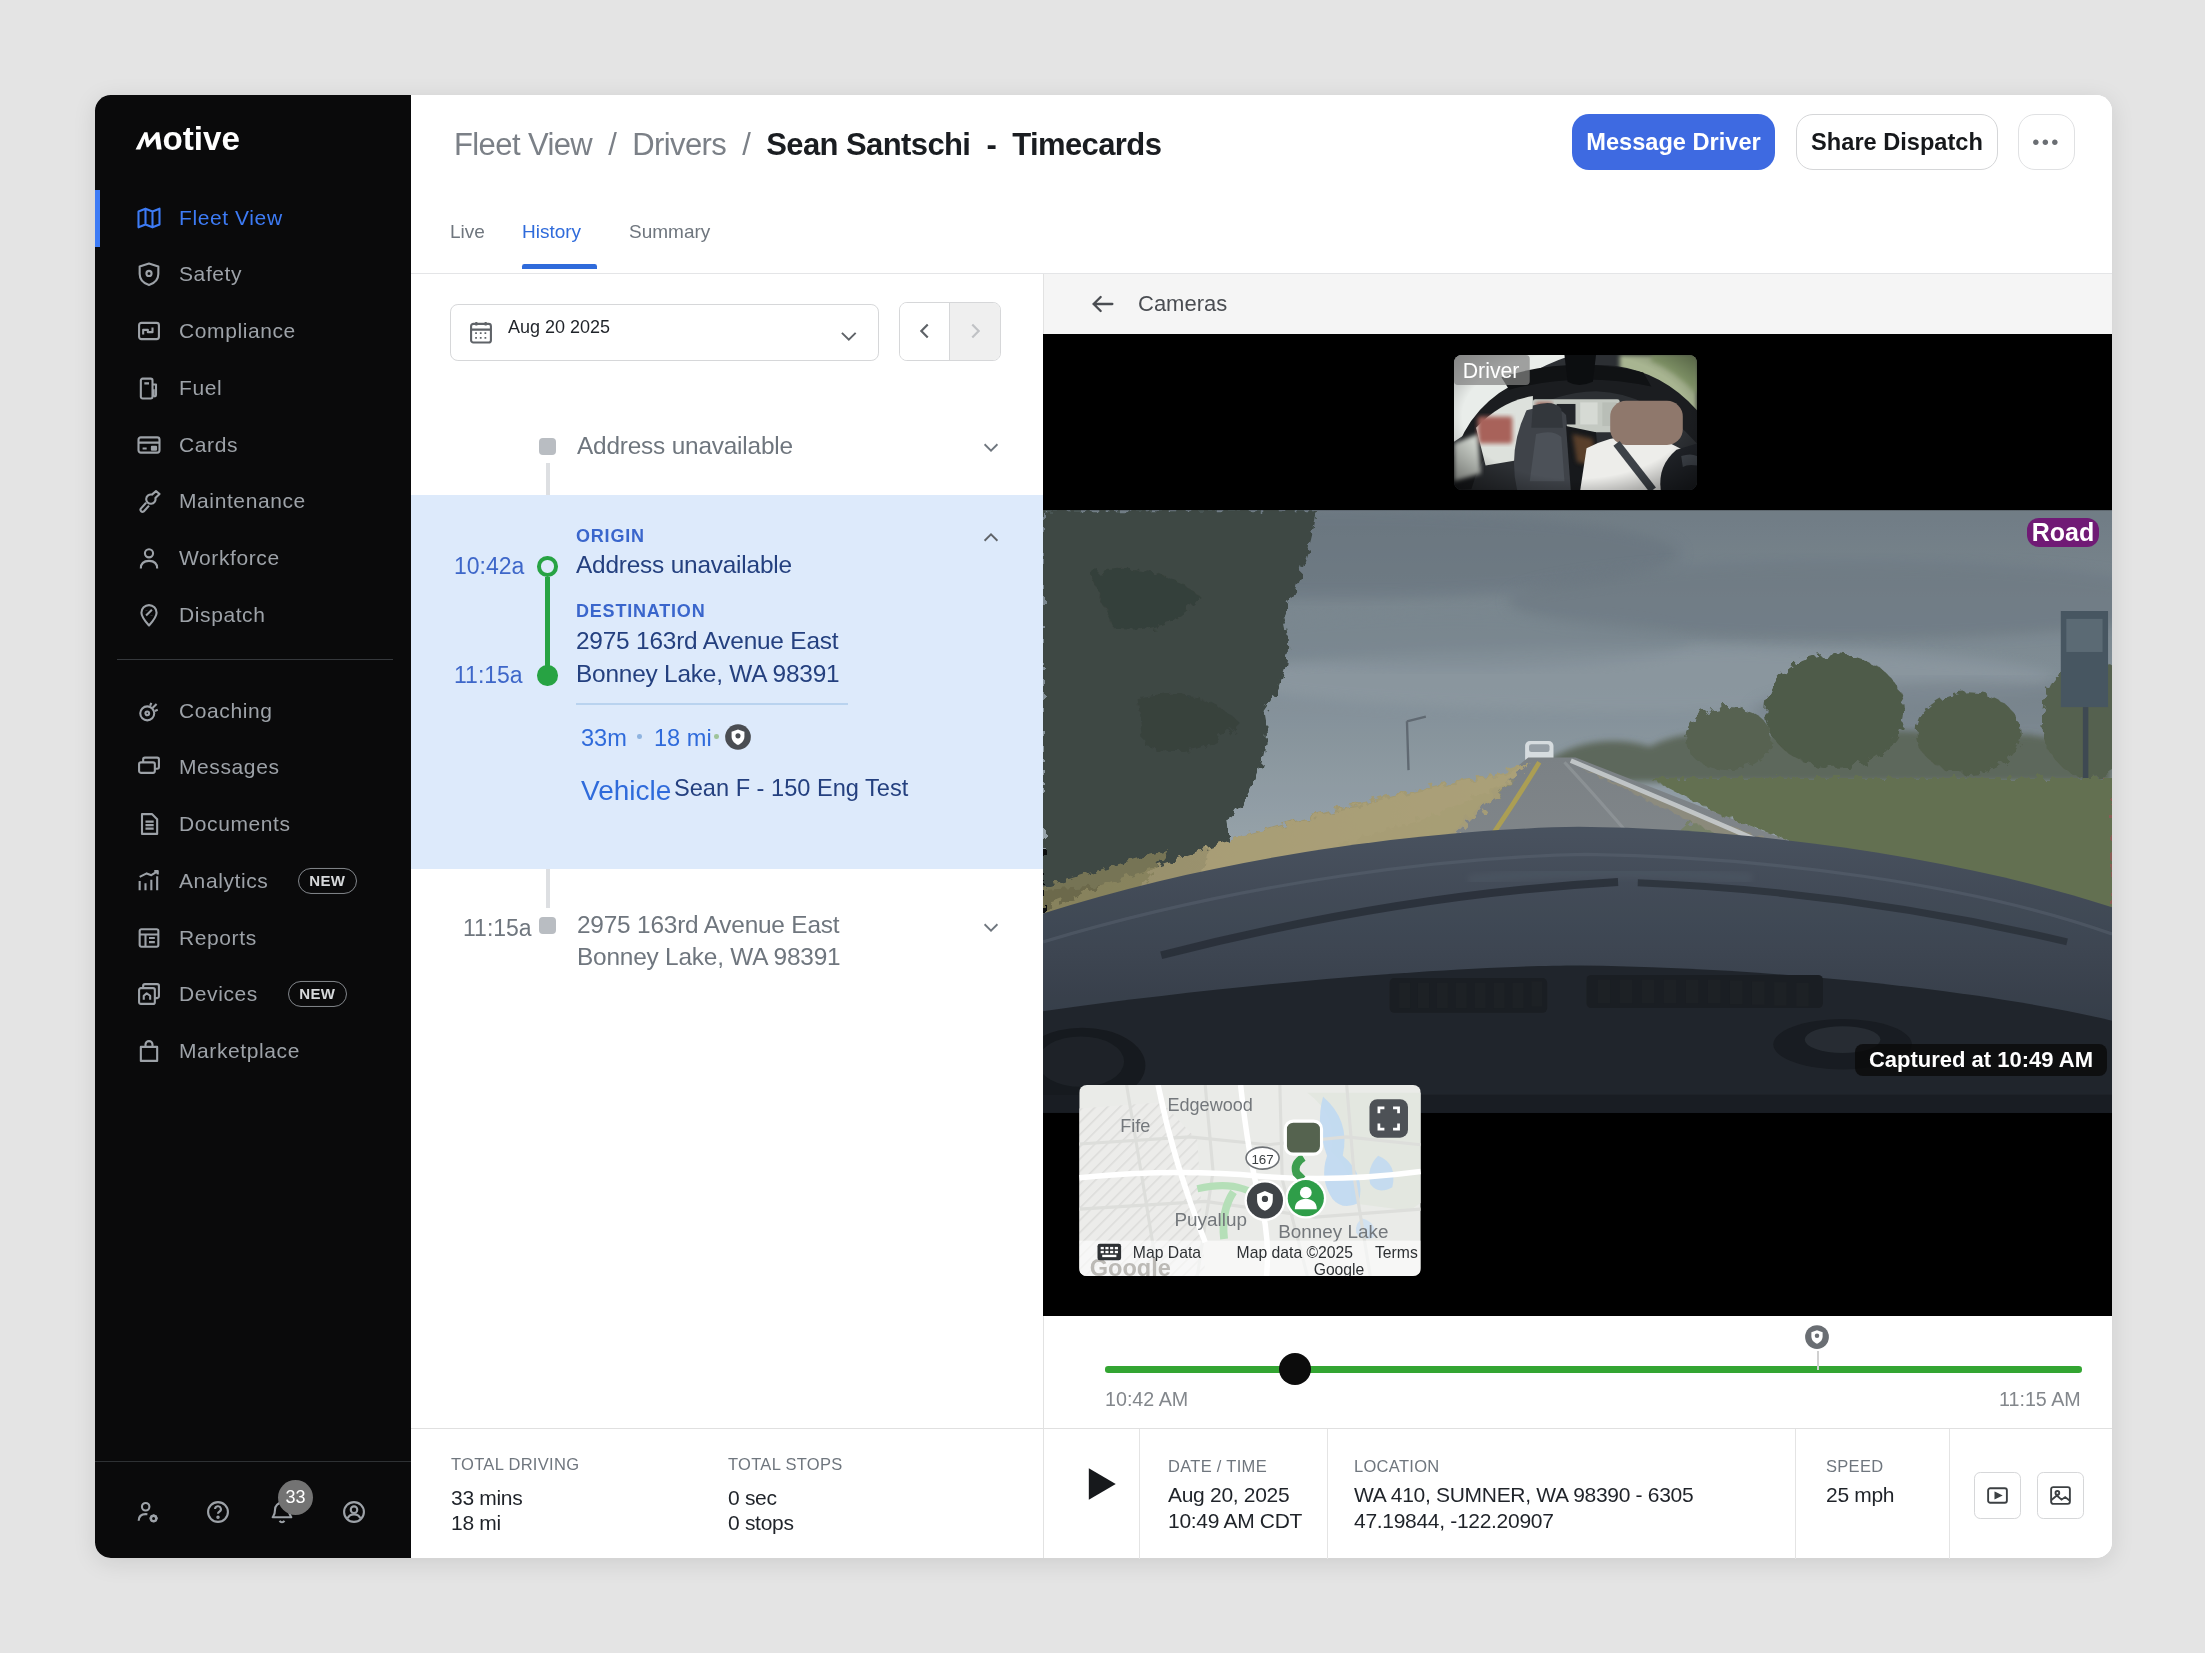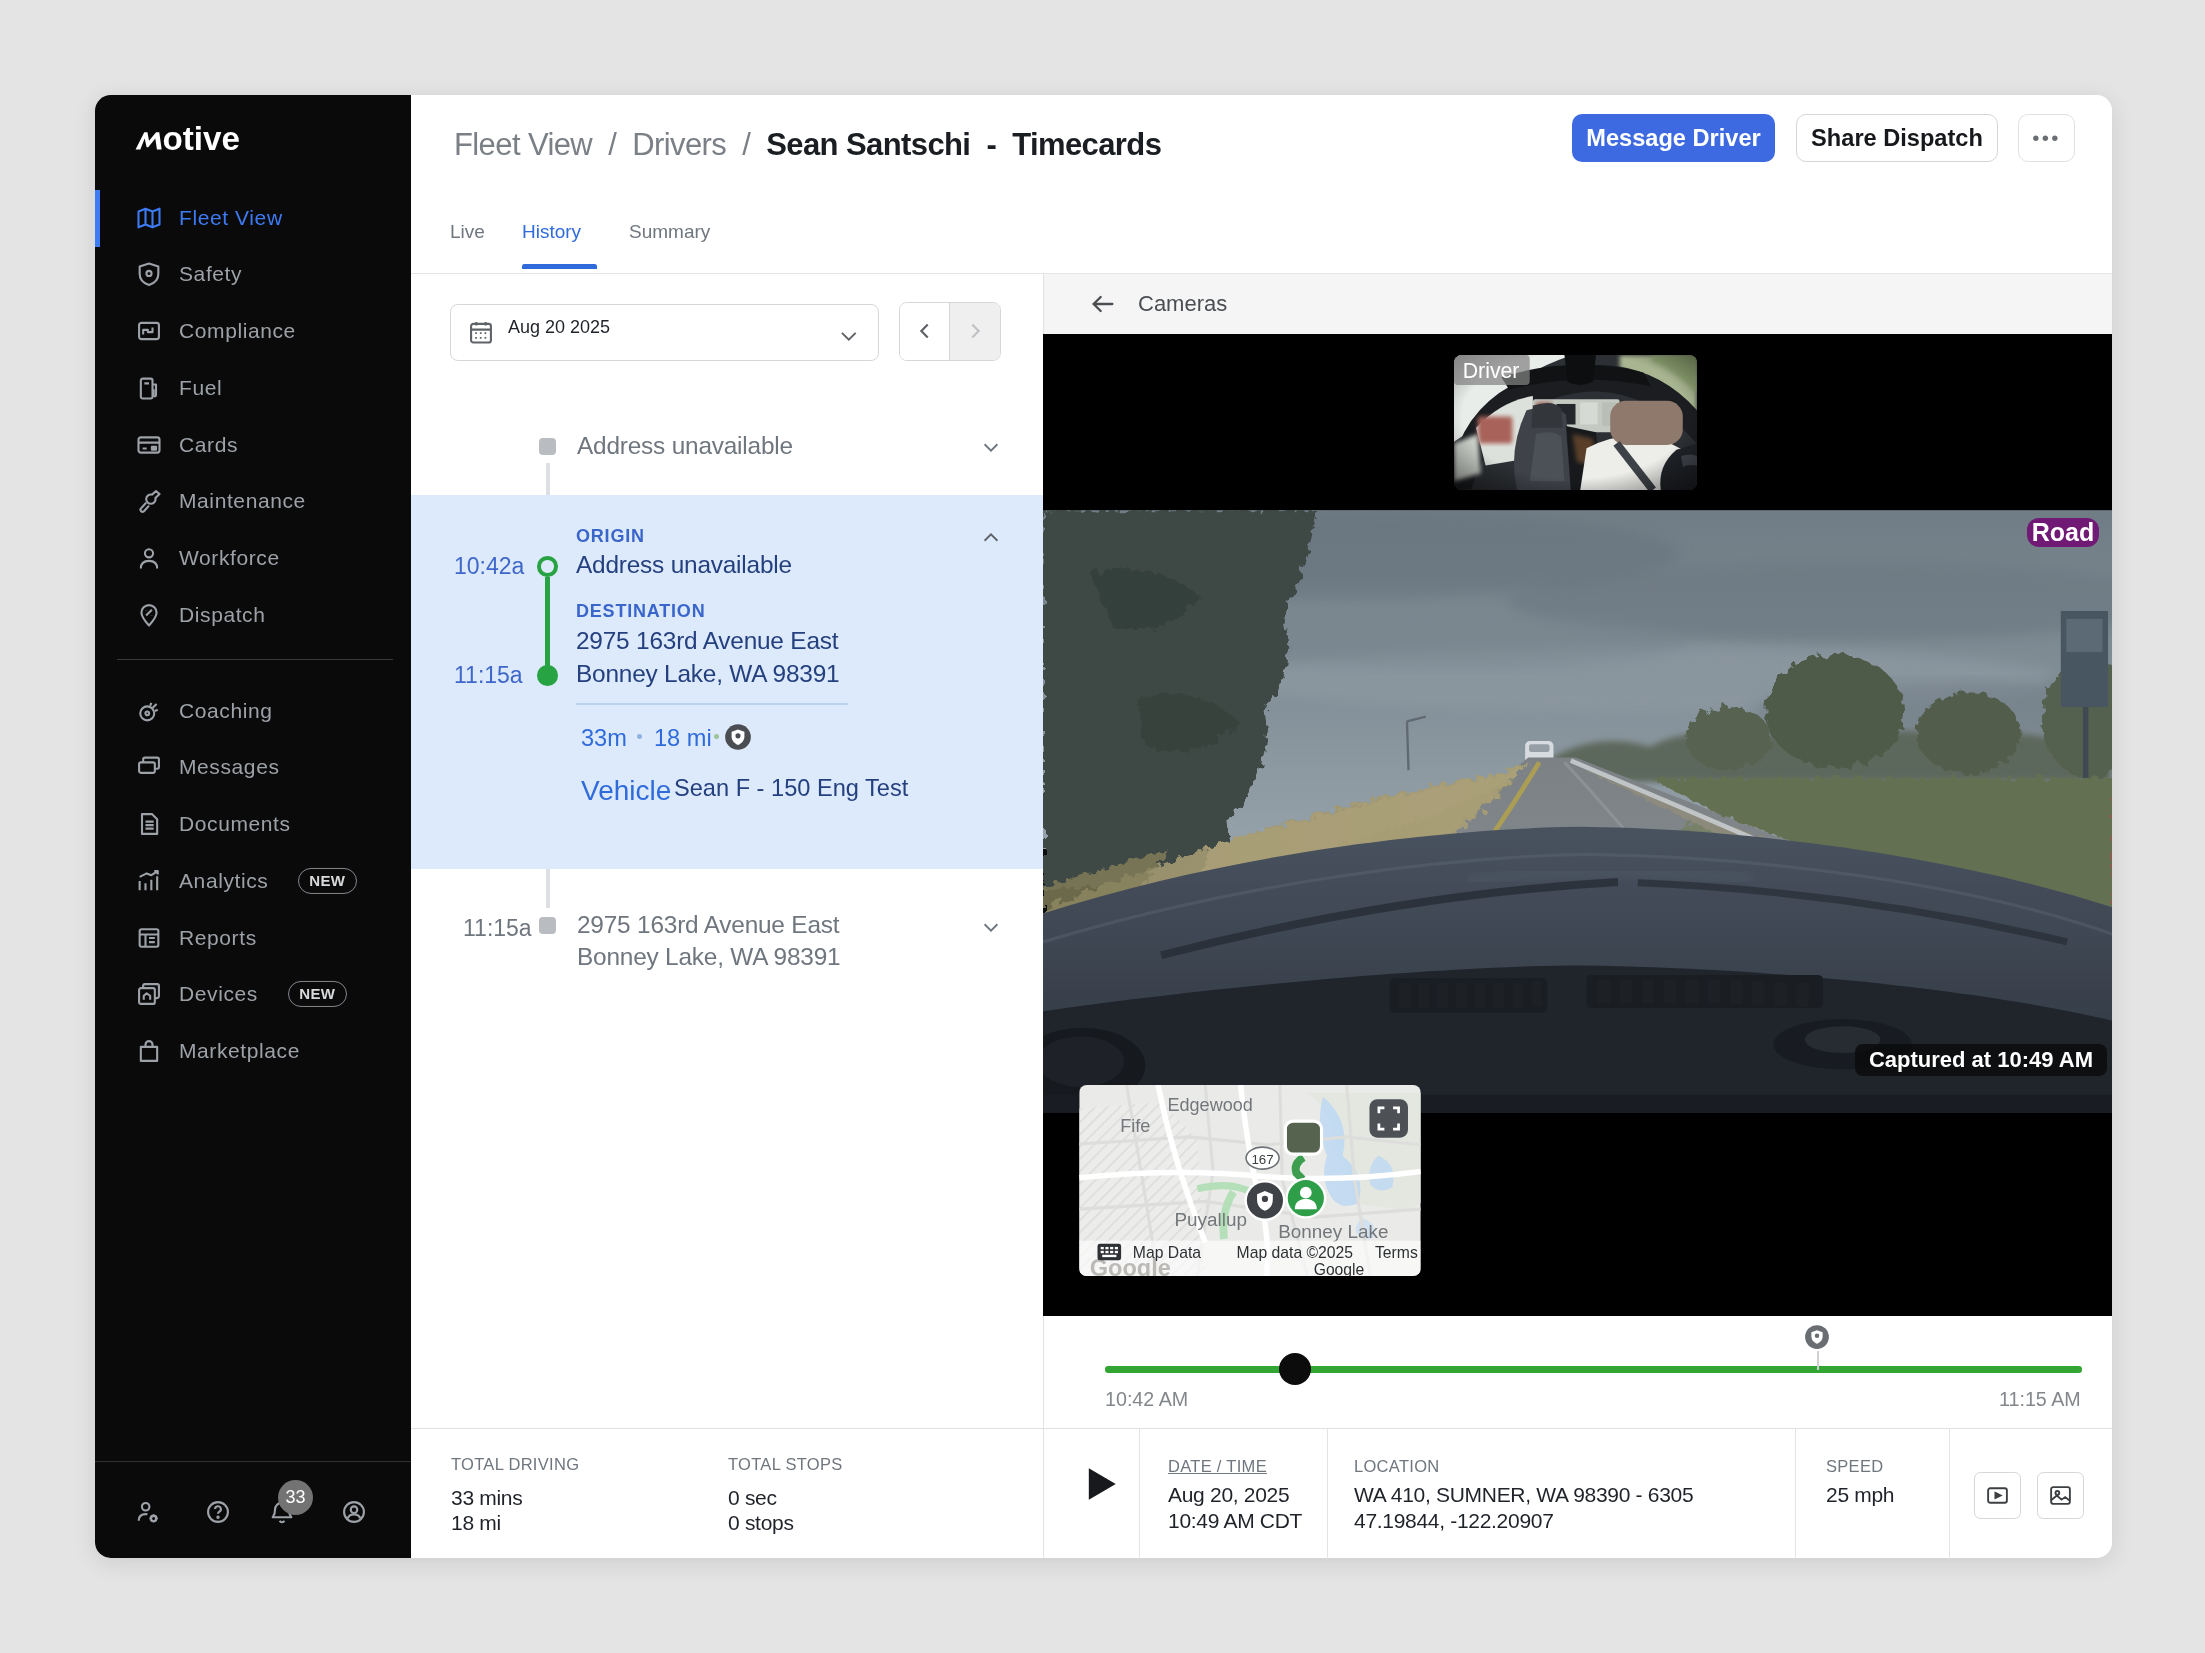--- a/index.html
+++ b/index.html
@@ -16,21 +16,21 @@
 .newpill { position:absolute; top:50%; transform:translateY(-50%); border:1.6px solid #83878c; border-radius:787px; color:#d7d9db; font-size:15px; font-weight:700; padding:3.2px 10.2px 3.9px; letter-spacing:0.4px;}
 #bluebar { position:absolute; left:0; top:95px; width:4.7px; height:57px; background:#3d7bf5; }
 #sidediv { position:absolute; left:22px; top:564px; width:276px; height:0.8px; background:#35383c; }
 #botdiv { position:absolute; left:0px; top:1366px; width:316px; height:0.8px; background:#2e3134; }
 
 #hdr { position:absolute; left:0; top:0; width:1701px; height:179px; background:#fff; border-bottom:0.8px solid #e4e5e7; border-radius:0 15.8px 0 0;}
 #crumb { position:absolute; left:43px; top:31.5px; font-size:31px; letter-spacing:-0.6px; color:#7b8087; white-space:nowrap;}
 #crumb b { color:#1a1d21; font-weight:700; }
 .tab { position:absolute; top:126px; font-size:19px; color:#6f767e; }
 #tabline { position:absolute; left:111px; top:169px; width:75px; height:4.7px; background:#2f6bdb; border-radius:2.4px 2.4px 0 0;}
-.btn { position:absolute; top:19px; height:48px; border-radius:10px; font-size:23.6px; font-weight:600; display:flex; align-items:center; justify-content:center; }
+.btn { position:absolute; top:19px; height:56px; border-radius:17px; font-size:23.6px; font-weight:600; display:flex; align-items:center; justify-content:center; }
 #btn-msg { left:1161px; width:203px; background:#3e6ae1; color:#fff; }
 #btn-share { left:1385px; width:202px; background:#fff; color:#16181b; border:1.6px solid #d5d6d8; }
 #btn-dots { left:1607px; width:57px; background:#fff; border:1.6px solid #e0e1e3; color:#6a6e73; font-weight:400; font-size:20.5px; letter-spacing:2.4px; line-height:15.8px;}
 
 #left { position:absolute; left:0; top:179px; width:632px; height:1284px; background:#fff; }
 #datebox { position:absolute; left:39px; top:30px; width:429px; height:57px; border:1.6px solid #d6d7d9; border-radius:7.9px; }
 #navbtns { position:absolute; left:488px; top:27.6px; width:102px; height:59px; border:1.6px solid #d6d7d9; border-radius:7.9px; overflow:hidden; display:flex; }
 #navbtns .half { width:50%; height:100%; display:flex; align-items:center; justify-content:center; }
 .gray-sq { position:absolute; width:17.3px; height:17.3px; border-radius:3.9px; background:#b9bdc2; }
 .tl-line { position:absolute; left:135px; width:3.9px; background:#dddfe2; }
@@ -555,21 +555,21 @@
             <circle cx="12" cy="11" r="1.8" fill="#6a6e73"></circle>
           </svg>
         <div class="abs" style="left:61px;top:72px;font-size:19.7px;color:#83878c;white-space:nowrap;">10:42 AM</div>
         <div class="abs" style="left:955px;top:72px;font-size:19.7px;color:#83878c;white-space:nowrap;">11:15 AM</div>
       </div>
       <div id="bbar">
         <svg class="abs" style="left:40px;top:36px;" width="35" height="38" viewBox="0 0 22 24">
             <path d="M3 2 L20 12 L3 22 Z" fill="#17191c"></path>
           </svg>
         <div class="vsep" style="left:95px;"></div>
-        <div class="flabel abs" style="left:124px;top:28px;text-decoration:underline;">DATE / TIME</div>
+        <div class="flabel abs" style="left:124px;top:28px;">DATE / TIME</div>
         <div class="fval abs" style="left:124px;top:54px;">Aug 20, 2025</div>
         <div class="fval abs" style="left:124px;top:80px;">10:49 AM CDT</div>
         <div class="vsep" style="left:283px;"></div>
         <div class="flabel abs" style="left:310px;top:28px;">LOCATION</div>
         <div class="fval abs" style="left:310px;top:54px;">WA 410, SUMNER, WA 98390 - 6305</div>
         <div class="fval abs" style="left:310px;top:80px;">47.19844, -122.20907</div>
         <div class="vsep" style="left:751px;"></div>
         <div class="flabel abs" style="left:782px;top:28px;">SPEED</div>
         <div class="fval abs" style="left:782px;top:54px;">25 mph</div>
         <div class="vsep" style="left:905px;"></div>

